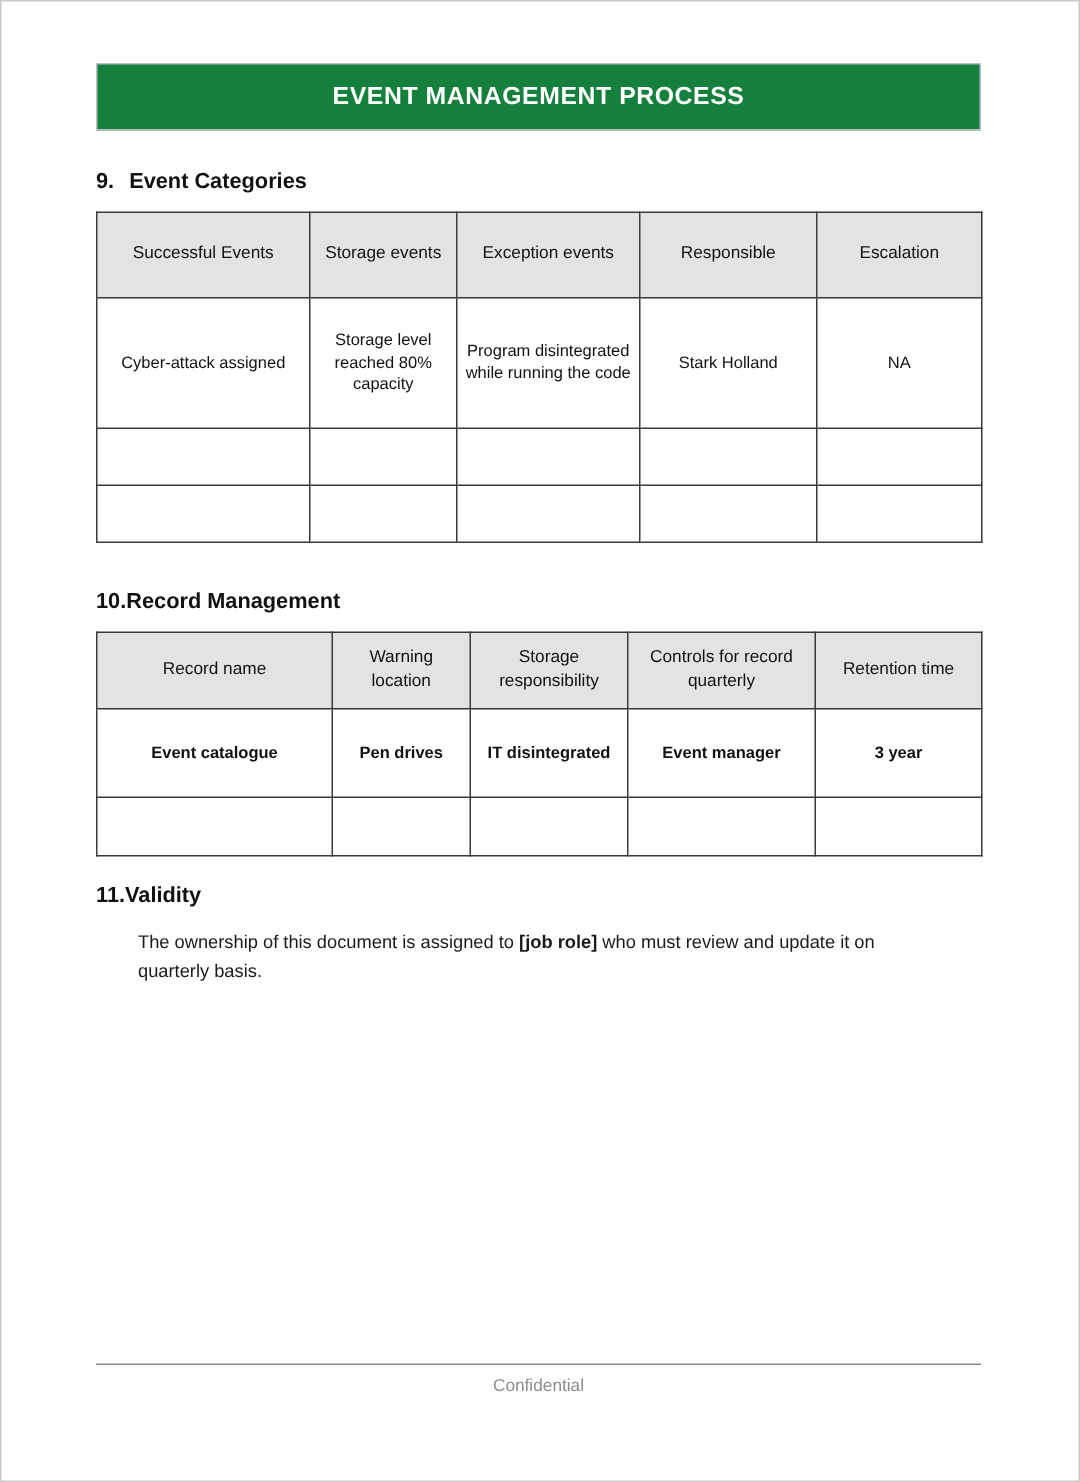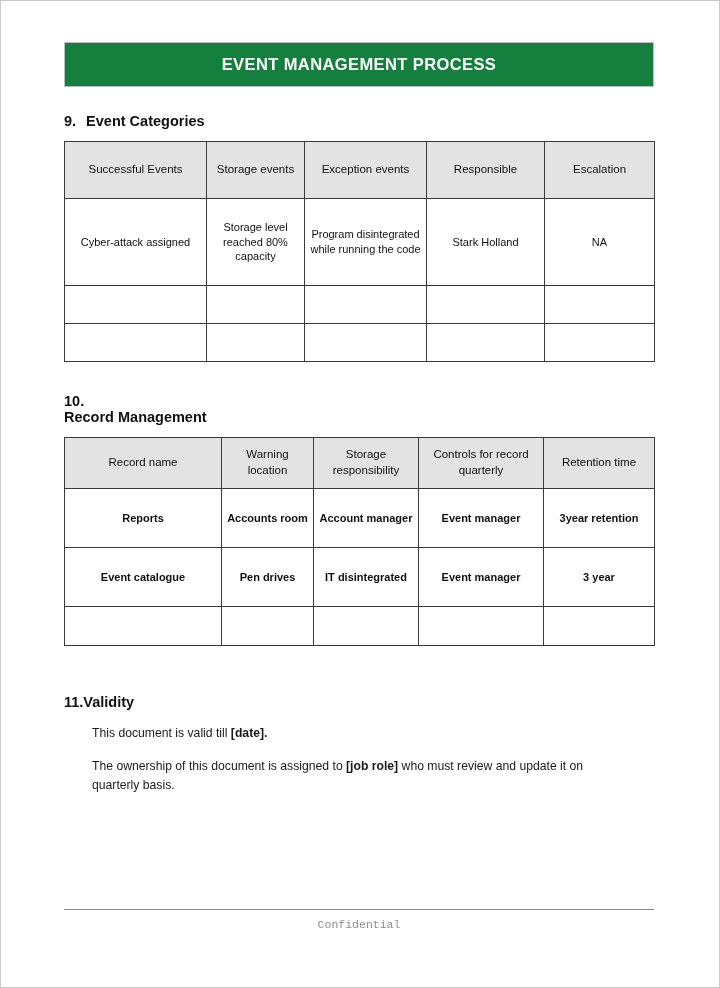--- a/index.html
+++ b/index.html
@@ -49,22 +49,22 @@
     font-size: 14.5px;
     font-weight: bold;
     color: #111111;
     display: flex;
     align-items: baseline;
   }
   .section-heading .num {
     white-space: pre;
   }
   .heading-9  { margin-top: 26px; margin-bottom: 12px; }
-  .heading-10 { margin-top: 31px; margin-bottom: 12px; flex-direction: column; }
-  .heading-11 { margin-top: 48px; margin-bottom: 14px; }
+  .heading-10 { margin-top: 31px; margin-bottom: 12px; }
+  .heading-11 { margin-top: 18px; margin-bottom: 14px; }
 
   
   table.doc-table {
     border-collapse: collapse;
     width: 590px;
     table-layout: fixed;
   }
   table.doc-table td,
   table.doc-table th {
     border: 1px solid #3a3a3a;
@@ -115,21 +115,21 @@
     left: 63px;
     top: 908px;
     width: 590px;
   }
   .footer-rule {
     border-top: 1px solid #8a8a8a;
     width: 590px;
   }
   .footer-text {
     text-align: center;
-    font-family: Liberation Mono, monospace;
+    font-family: Liberation Sans, sans-serif;
     font-size: 11.5px;
     color: #8d8d8d;
     margin-top: 8px;
   }
 </style>
 </head>
 <body>
 
 <div class="page">
 
@@ -204,27 +204,20 @@
         <tr>
           <th>Record name</th>
           <th>Warning location</th>
           <th>Storage responsibility</th>
           <th>Controls for record quarterly</th>
           <th>Retention time</th>
         </tr>
       </thead>
       <tbody>
         <tr class="filled">
-          <td>Reports</td>
-          <td>Accounts room</td>
-          <td>Account manager</td>
-          <td>Event manager</td>
-          <td>3year retention</td>
-        </tr>
-        <tr class="filled">
           <td>Event catalogue</td>
           <td>Pen drives</td>
           <td>IT disintegrated</td>
           <td>Event manager</td>
           <td>3 year</td>
         </tr>
         <tr class="empty">
           <td></td>
           <td></td>
           <td></td>
@@ -234,23 +227,20 @@
       </tbody>
     </table>
 
     <div class="section-heading heading-11">
       <span class="num">11.</span>
       <span>Validity</span>
     </div>
 
     <div class="body-block">
       <p class="body-para">
-        <span>This document is valid till </span><b>[date].</b><span></span>
-      </p>
-      <p class="body-para">
         <span>The ownership of this document is assigned to </span><b>[job role]</b><span> who must review and update it on quarterly basis.</span>
       </p>
     </div>
 
   </div>
 
   <div class="footer">
     <div class="footer-rule"></div>
     <div class="footer-text">Confidential</div>
   </div>

